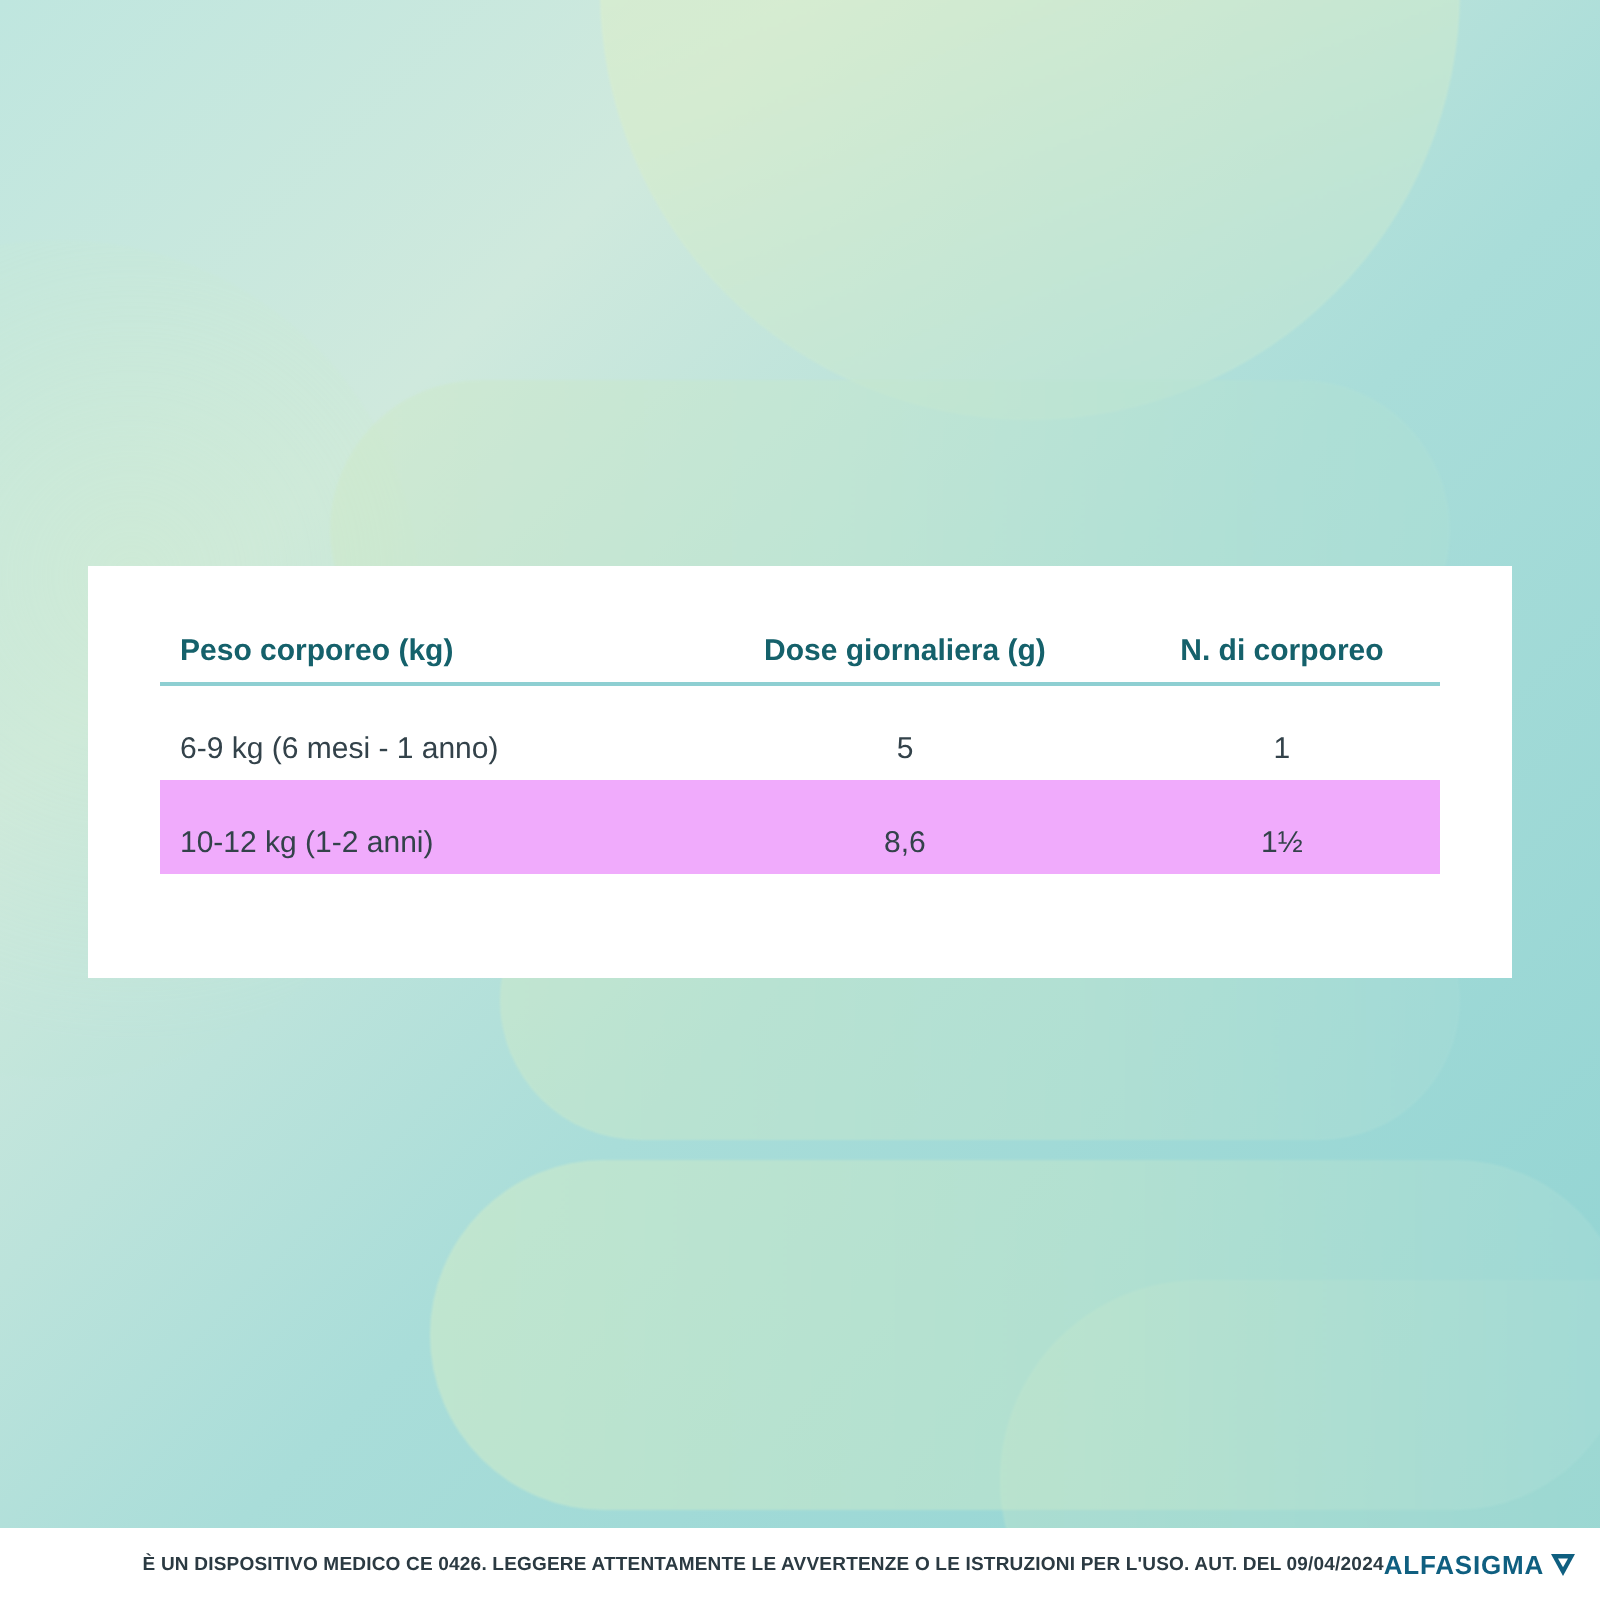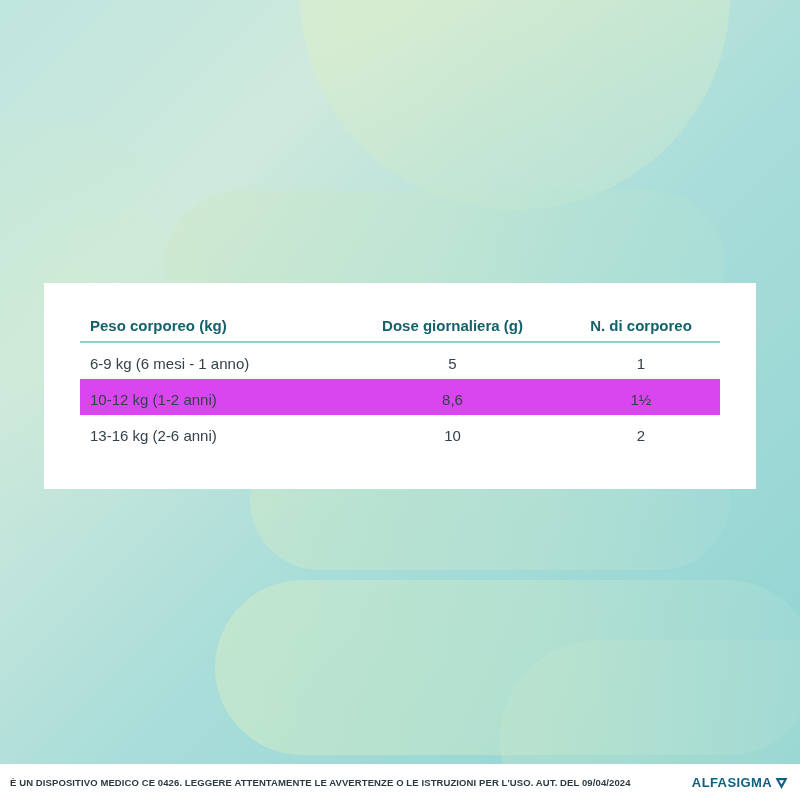--- a/index.html
+++ b/index.html
@@ -102,43 +102,43 @@
     color: #15616b;
     padding: 0 0 7px 0;
     border-bottom: 2px solid #8ecfd2;
   }
   table.dose-table th.col-left {
     text-align: left;
     padding-left: 10px;
   }
   table.dose-table td {
     text-align: center;
-    padding: 12px 0 7px 0;
+    padding: 23px 0 7px 0;
     font-size: 15px;
     color: #33424a;
   }
   table.dose-table td.col-left {
     text-align: left;
     padding-left: 10px;
   }
   table.dose-table tr.striped td {
-    background: #d946ef;
+    background: #f0abfc;
   }
 
   
   .footer {
     position: absolute;
     left: 0;
     bottom: 0;
     width: 800px;
     height: 36px;
     background: #ffffff;
     display: flex;
     align-items: center;
-    justify-content: space-between;
+    justify-content: flex-end;
     padding: 0 12px 0 10px;
     box-sizing: border-box;
   }
   .footer-text {
     font-size: 9.5px;
     font-weight: bold;
     color: #2b3a42;
     letter-spacing: 0.1px;
     white-space: nowrap;
   }
@@ -184,25 +184,20 @@
         <tr>
           <td class="col-left">6-9 kg (6 mesi - 1 anno)</td>
           <td>5</td>
           <td>1</td>
         </tr>
         <tr class="striped">
           <td class="col-left">10-12 kg (1-2 anni)</td>
           <td>8,6</td>
           <td>1½</td>
         </tr>
-        <tr>
-          <td class="col-left">13-16 kg (2-6 anni)</td>
-          <td>10</td>
-          <td>2</td>
-        </tr>
       </tbody>
     </table>
   </div>
 
   <div class="footer">
     <span class="footer-text">È UN DISPOSITIVO MEDICO CE 0426. LEGGERE ATTENTAMENTE LE AVVERTENZE O LE ISTRUZIONI PER L'USO. AUT. DEL 09/04/2024</span>
     <span class="brand">
       <span class="brand-name">ALFASIGMA</span>
       <span class="brand-mark">
         <svg width="13" height="13" viewBox="0 0 13 13" xmlns="http://www.w3.org/2000/svg">

